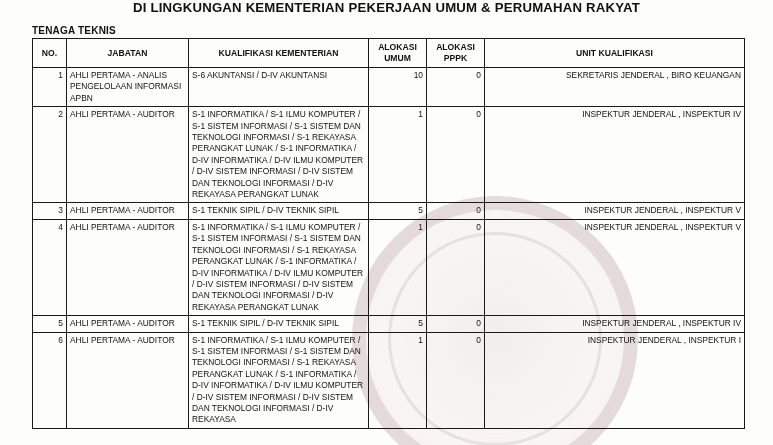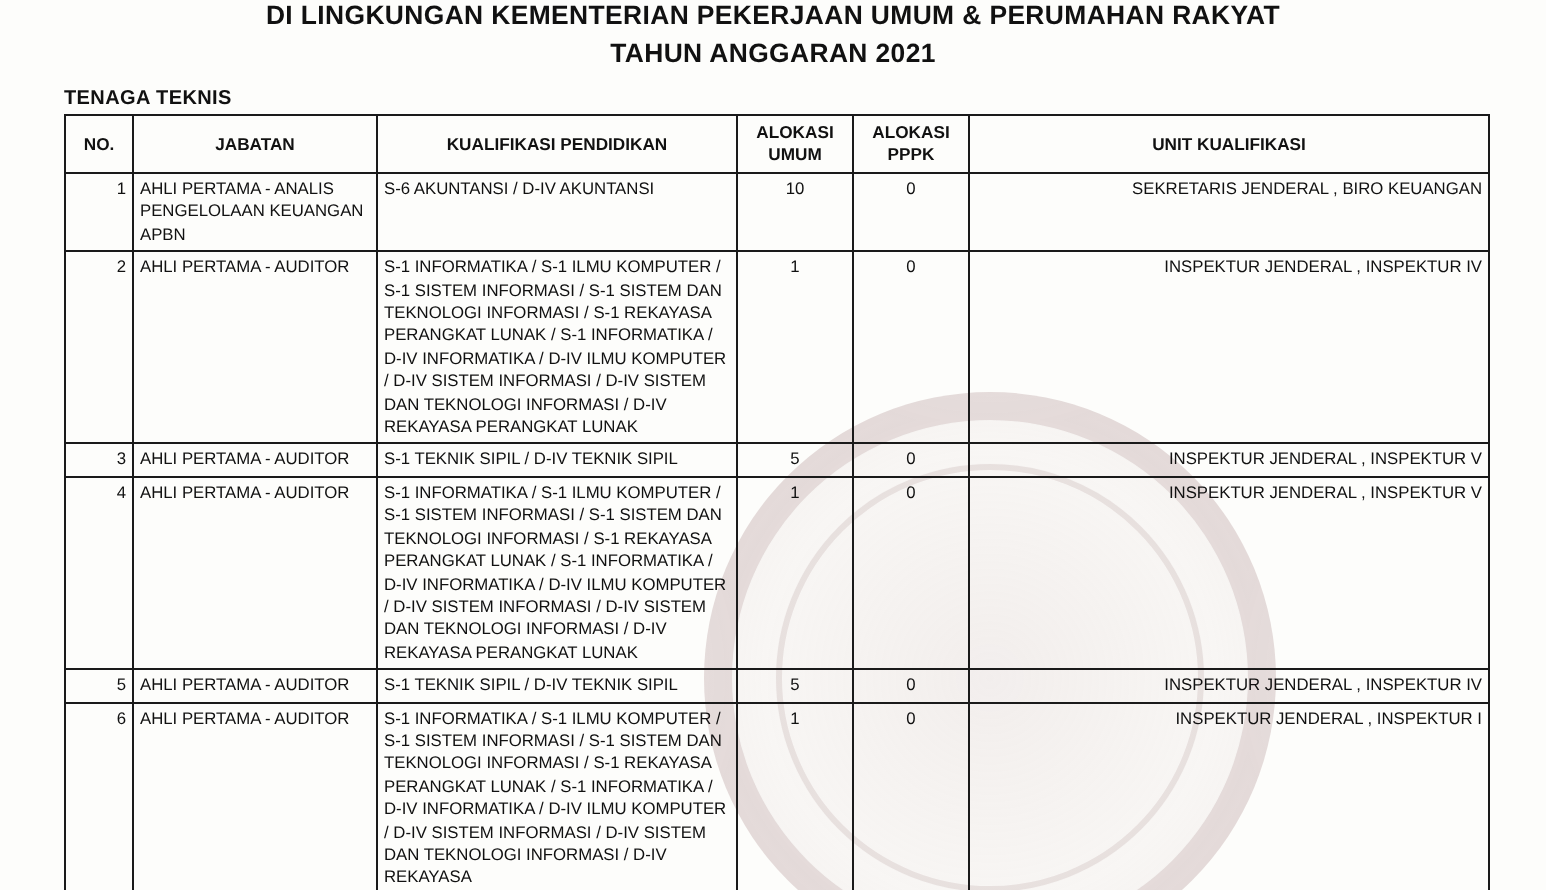--- a/index.html
+++ b/index.html
@@ -85,72 +85,71 @@
     line-height: 11px;
   }
   col.c-no      { width: 34px; }
   col.c-jab     { width: 122px; }
   col.c-kual    { width: 180px; }
   col.c-cpns    { width: 58px; }
   col.c-pppk    { width: 58px; }
   col.c-unit    { width: 260px; }
 
   td.no   { text-align: right; padding-right: 5px; }
-  td.num  { text-align: center; }
+  td.num  { text-align: right; }
   td.jab  { text-align: left; }
   td.kual { text-align: left; }
   td.unit { text-align: right; }
 
   .th-two-line { display: block; }
 </style>
 </head>
 <body>
 
 <div id="page">
 
   <div class="watermark"></div>
 
   <div class="content">
 
     <div class="title-block">
       <div class="title-line l1">DI LINGKUNGAN KEMENTERIAN PEKERJAAN UMUM &amp; PERUMAHAN RAKYAT</div>
-      <div class="title-line l2">TAHUN ANGGARAN 2021</div>
     </div>
 
     <div class="section-label">TENAGA TEKNIS</div>
 
     <table class="main">
       <colgroup>
         <col class="c-no">
         <col class="c-jab">
         <col class="c-kual">
         <col class="c-cpns">
         <col class="c-pppk">
         <col class="c-unit">
       </colgroup>
       <thead>
         <tr>
           <th>NO.</th>
           <th>JABATAN</th>
-          <th>KUALIFIKASI PENDIDIKAN</th>
+          <th>KUALIFIKASI KEMENTERIAN</th>
           <th>
             <span class="th-two-line">ALOKASI</span>
             <span class="th-two-line">UMUM</span>
           </th>
           <th>
             <span class="th-two-line">ALOKASI</span>
             <span class="th-two-line">PPPK</span>
           </th>
           <th>UNIT KUALIFIKASI</th>
         </tr>
       </thead>
       <tbody>
         <tr>
           <td class="no">1</td>
-          <td class="jab">AHLI PERTAMA - ANALIS PENGELOLAAN KEUANGAN APBN</td>
+          <td class="jab">AHLI PERTAMA - ANALIS PENGELOLAAN INFORMASI APBN</td>
           <td class="kual">S-6 AKUNTANSI / D-IV AKUNTANSI</td>
           <td class="num">10</td>
           <td class="num">0</td>
           <td class="unit">SEKRETARIS JENDERAL , BIRO KEUANGAN</td>
         </tr>
         <tr>
           <td class="no">2</td>
           <td class="jab">AHLI PERTAMA - AUDITOR</td>
           <td class="kual">S-1 INFORMATIKA / S-1 ILMU KOMPUTER / S-1 SISTEM INFORMASI / S-1 SISTEM DAN TEKNOLOGI INFORMASI / S-1 REKAYASA PERANGKAT LUNAK / S-1 INFORMATIKA / D-IV INFORMATIKA / D-IV ILMU KOMPUTER / D-IV SISTEM INFORMASI / D-IV SISTEM DAN TEKNOLOGI INFORMASI / D-IV REKAYASA PERANGKAT LUNAK</td>
           <td class="num">1</td>

